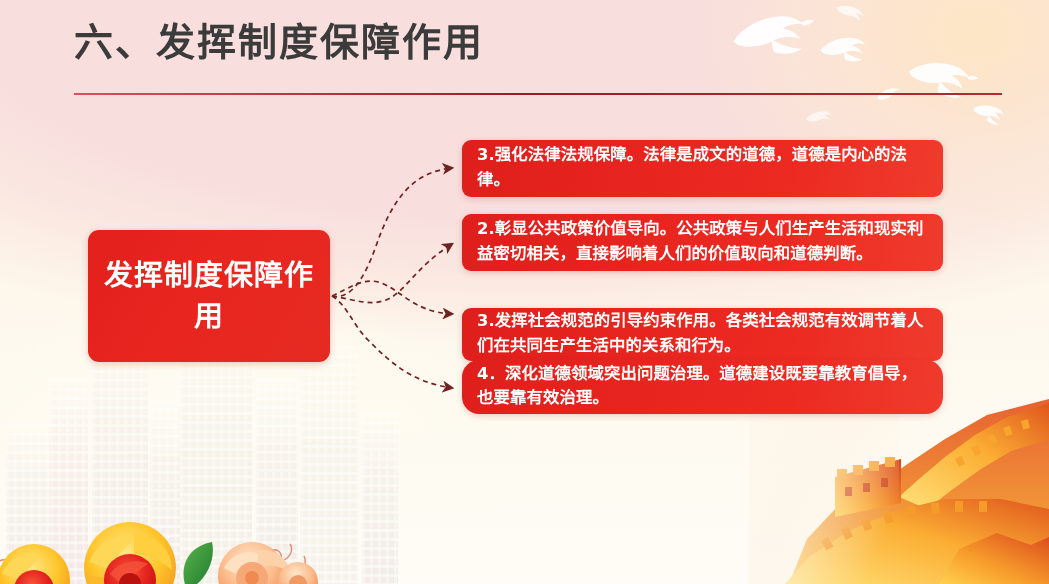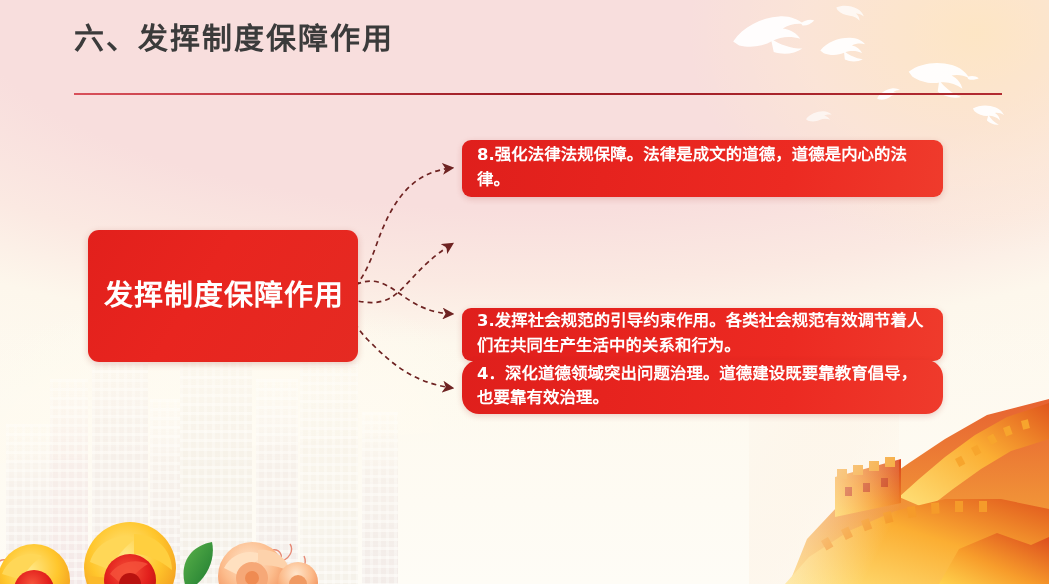--- a/index.html
+++ b/index.html
@@ -81,39 +81,39 @@
   
   .flowers { position: absolute; left: -10px; bottom: -6px; width: 330px; height: 130px; pointer-events: none; }
 
   
   .greatwall { position: absolute; right: 0; bottom: 0; width: 300px; height: 185px; pointer-events: none; }
 
   
   .header { position: absolute; left: 74px; top: 22px; }
   .header h1 {
     margin: 0;
-    font-size: 30px;
+    font-size: 39px;
     font-weight: bold;
     color: #3b3b3b;
     letter-spacing: 2px;
     line-height: 1.1;
     white-space: nowrap;
   }
   .title-rule {
     position: absolute;
     left: 74px; top: 93px;
     width: 928px; height: 2px;
     background: linear-gradient(to right, #d9505a 0%, #9d1c24 48%, #b22b31 100%);
   }
 
   
   .hub {
     position: absolute;
     left: 88px; top: 230px;
-    width: 270px; height: 132px;
+    width: 242px; height: 132px;
     border-radius: 11px;
     background: linear-gradient(122deg, #e2201c 0%, #e8251f 42%, #e52a22 100%);
     box-shadow: 0 2px 7px rgba(150,30,25,.22);
     display: flex; align-items: center; justify-content: flex-end;
   }
   .hub-text {
     color: #ffffff;
     font-size: 29px;
     font-weight: bold;
     line-height: 1.42;
@@ -364,21 +364,24 @@
       <path d="M332,296 C350,288 362,278 378,282 C400,288 412,312 452,314"></path>
       <path d="M332,296 C348,306 352,324 368,340 C392,364 412,382 452,388"></path>
     </g>
   </svg>
 
   <div class="hub">
     <div class="hub-text">发挥制度保障作用</div>
   </div>
 
   <div class="item i1">
-    <div class="item-text">8.强化法律法规保障。法律是成文的道德，道德是内心的法律。</div>
+    <div class="item-text">3.强化法律法规保障。法律是成文的道德，道德是内心的法律。</div>
+  </div>
+  <div class="item i2">
+    <div class="item-text">2.彰显公共政策价值导向。公共政策与人们生产生活和现实利益密切相关，直接影响着人们的价值取向和道德判断。</div>
   </div>
   <div class="item i3">
     <div class="item-text">3.发挥社会规范的引导约束作用。各类社会规范有效调节着人们在共同生产生活中的关系和行为。</div>
   </div>
   <div class="item i4">
     <div class="item-text">4．深化道德领域突出问题治理。道德建设既要靠教育倡导，也要靠有效治理。</div>
   </div>
 
 </div>
 

